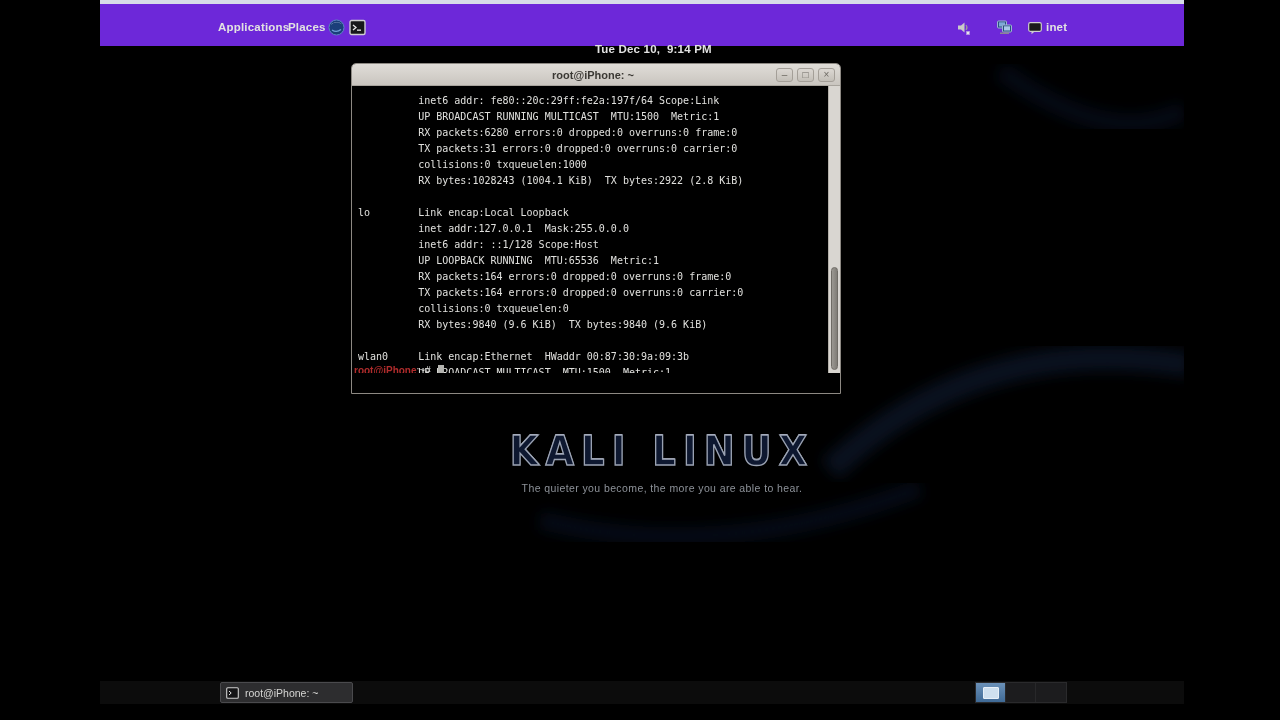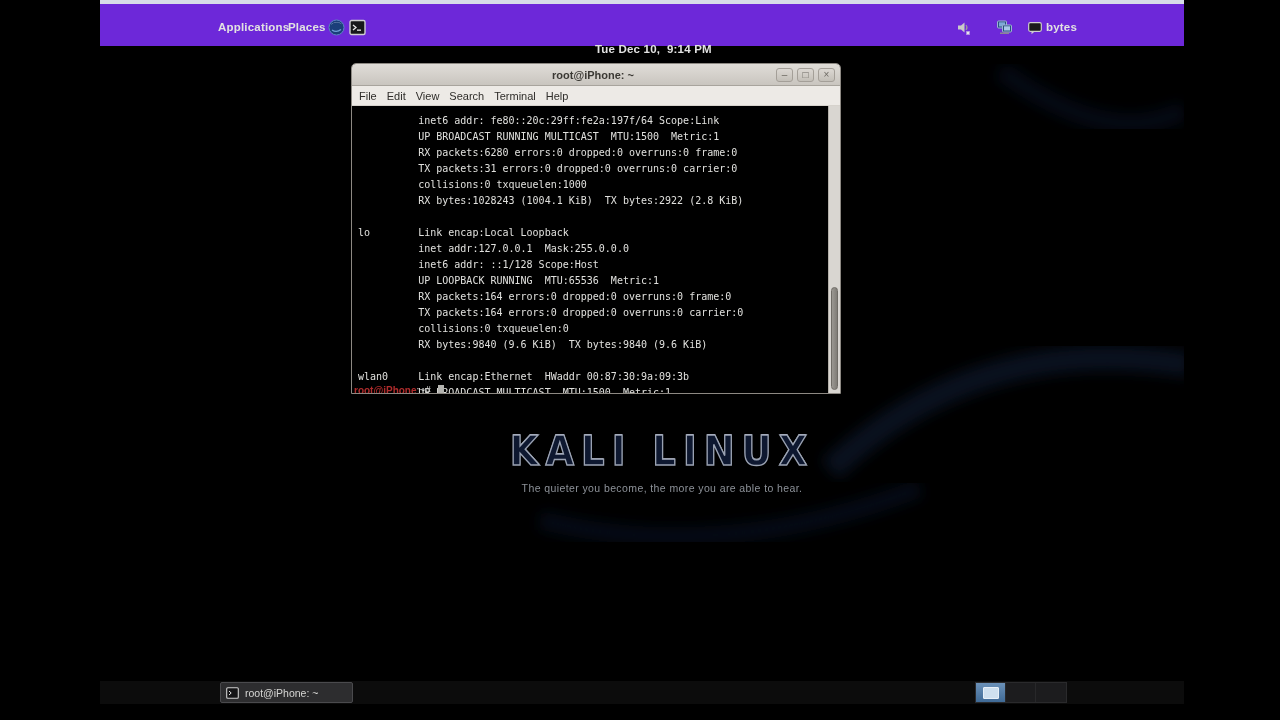--- a/index.html
+++ b/index.html
@@ -140,46 +140,38 @@
       <rect x="3" y="3.3" width="6" height="4.2" fill="#7fa9d8"></rect>
       <rect x="6.5" y="6" width="9" height="7" rx="1" fill="#2a4f80" stroke="#9db4d2" stroke-width="1"></rect>
       <rect x="8" y="7.3" width="6" height="4.2" fill="#a9c6e8"></rect>
       <rect x="4" y="13.5" width="9" height="1.4" fill="#8e8e8e"></rect>
     </svg>
 
     <svg class="panel-icon" style="left:928px;width:14px;height:13px;top:18px" viewBox="0 0 14 13">
       <rect x="0.7" y="0.7" width="12.6" height="8.6" rx="1.5" fill="#1a1a1a" stroke="#cfcfcf" stroke-width="1.2"></rect>
       <path d="M3.5 9.3 L3.5 12.3 L7 9.3 Z" fill="#cfcfcf"></path>
     </svg>
-    <span class="panel-item" style="left:946px">bytes</span>
+    <span class="panel-item" style="left:946px">inet</span>
   </div>
 
 
 
   <div class="wall-art">
     <div class="wall-title">KALI LINUX</div>
     <div class="wall-tagline">The quieter you become, the more you are able to hear.</div>
   </div>
 
   <div class="term-window">
     <div class="titlebar">
       <span class="title-text">root@iPhone: ~</span>
       <span class="win-buttons">
         <span class="win-btn">–</span>
         <span class="win-btn">□</span>
         <span class="win-btn">×</span>
       </span>
-    </div>
-    <div class="menubar">
-      <span class="menu-item">File</span>
-      <span class="menu-item">Edit</span>
-      <span class="menu-item">View</span>
-      <span class="menu-item">Search</span>
-      <span class="menu-item">Terminal</span>
-      <span class="menu-item">Help</span>
     </div>
     <div class="term-content">
       <pre class="term-pre">          inet6 addr: fe80::20c:29ff:fe2a:197f/64 Scope:Link
           UP BROADCAST RUNNING MULTICAST  MTU:1500  Metric:1
           RX packets:6280 errors:0 dropped:0 overruns:0 frame:0
           TX packets:31 errors:0 dropped:0 overruns:0 carrier:0
           collisions:0 txqueuelen:1000
           RX bytes:1028243 (1004.1 KiB)  TX bytes:2922 (2.8 KiB)
 
 lo        Link encap:Local Loopback

